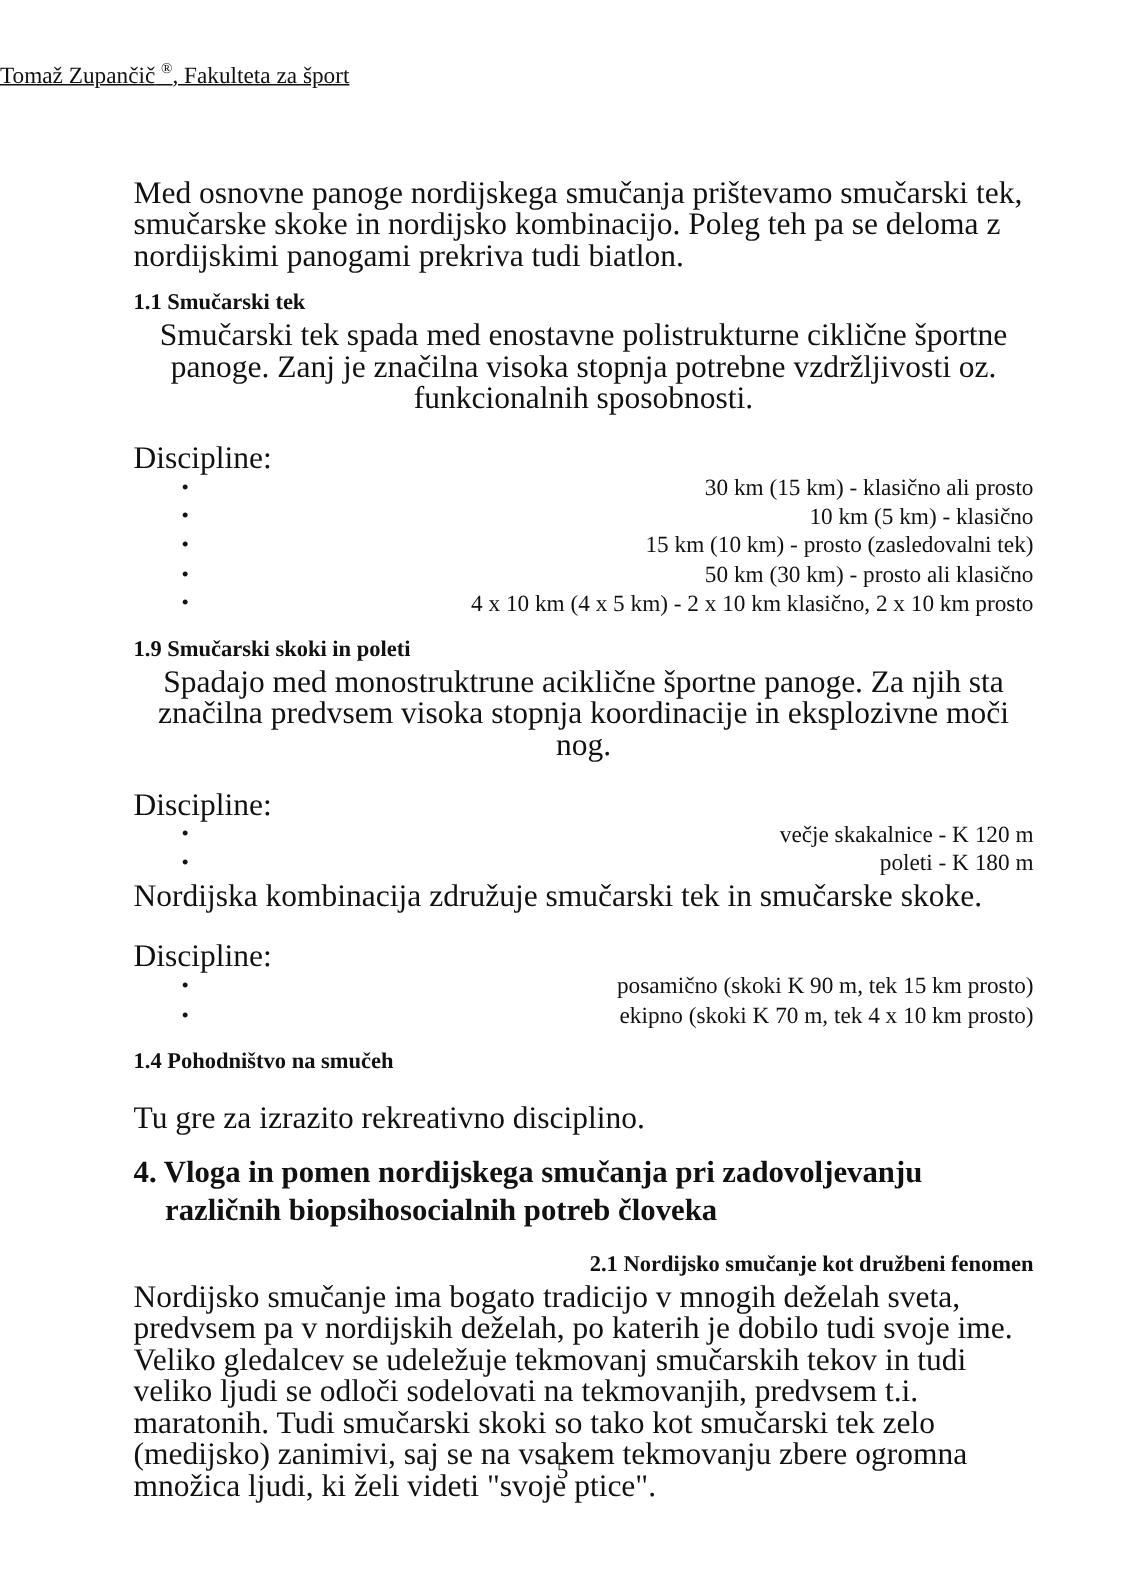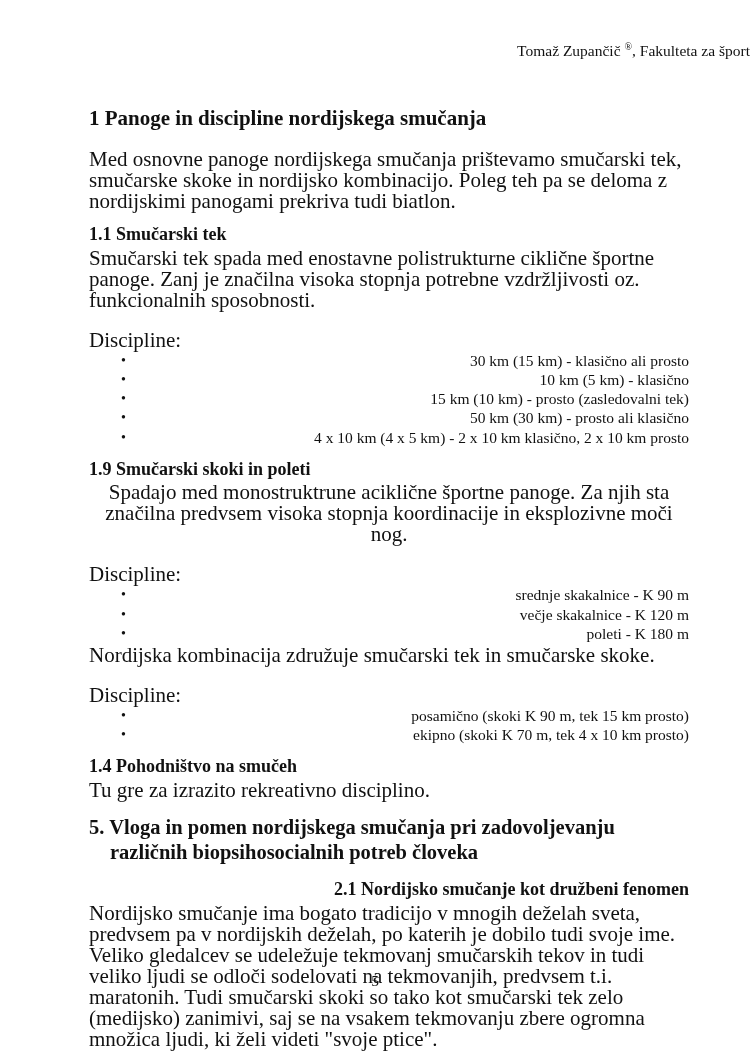--- a/index.html
+++ b/index.html
@@ -1,75 +1,73 @@
 <!DOCTYPE html>
 <html><head>
 <meta charset="utf-8">
 <style>
   html, body { margin:0; padding:0; background:#ffffff; }
   body { width:750px; height:1061px; position:relative; overflow:hidden;
          font-family:"Liberation Serif", serif; color:#111; }
   .page { position:absolute; left:0; top:0; width:750px; height:1061px; }
-  .header { position:absolute; top:42px; left:0; width:750px; text-align:right; font-size:15.5px; }
+  .header { position:absolute; top:42px; left:0; width:750px; text-align:left; font-size:15.5px;text-decoration:underline; }
   .header sup { font-size:10px; vertical-align:super; line-height:0; }
   .content { position:absolute; left:89px; top:100px; width:600px; }
   h1 { font-size:21px; font-weight:bold; margin:0; line-height:1.2; }
-  h2 { font-size:18px; font-weight:bold; margin:0; line-height:1.2; }
+  h2 { font-size:15px; font-weight:bold; margin:0; line-height:1.2; }
   p { font-size:21px; margin:0; line-height:21px; }
   ul { margin:0; padding-left:32px; list-style:none;text-align:right; }
   ul li { font-size:15.5px; line-height:19.2px; position:relative; padding-left:24px; }
   ul li::before { content:"\2022"; position:absolute; left:0; top:0; font-size:14px; }
   .h1-2 { padding-left:21px; text-indent:-21px; font-size:20.5px; line-height:25px; }
   .pagenum { position:absolute; top:972px; left:0; width:750px; text-align:center; font-size:15.5px; }
 </style>
 </head>
 <body>
 
 <div class="page">
 
   <div class="header">
     <span>Tomaž Zupančič</span>
     <sup>®</sup><span>, Fakulteta za šport</span>
   </div>
 
   <div class="content">
 
-    <h1 style="margin-top:6px;">1 Panoge in discipline nordijskega smučanja</h1>
     <p style="margin-top:18px;">Med osnovne panoge nordijskega smučanja prištevamo smučarski tek, smučarske skoke in nordijsko kombinacijo. Poleg teh pa se deloma z nordijskimi panogami prekriva tudi biatlon.</p>
 
     <h2 style="margin-top:12px;">1.1 Smučarski tek</h2>
-    <p style="margin-top:2px;">Smučarski tek spada med enostavne polistrukturne ciklične športne panoge. Zanj je značilna visoka stopnja potrebne vzdržljivosti oz. funkcionalnih sposobnosti.</p>
+    <p style="margin-top:2px;text-align:center;">Smučarski tek spada med enostavne polistrukturne ciklične športne panoge. Zanj je značilna visoka stopnja potrebne vzdržljivosti oz. funkcionalnih sposobnosti.</p>
     <p style="margin-top:19px;">Discipline:</p>
     <ul>
       <li>30 km (15 km) - klasično ali prosto</li>
       <li>10 km (5 km) - klasično</li>
       <li>15 km (10 km) - prosto (zasledovalni tek)</li>
       <li>50 km (30 km) - prosto ali klasično</li>
       <li>4 x 10 km (4 x 5 km) - 2 x 10 km klasično, 2 x 10 km prosto</li>
     </ul>
 
     <h2 style="margin-top:12px;">1.9 Smučarski skoki in poleti</h2>
     <p style="margin-top:2px;text-align:center;">Spadajo med monostruktrune aciklične športne panoge. Za njih sta značilna predvsem visoka stopnja koordinacije in eksplozivne moči nog.</p>
     <p style="margin-top:19px;">Discipline:</p>
     <ul>
-      <li>srednje skakalnice - K 90 m</li>
       <li>večje skakalnice - K 120 m</li>
       <li>poleti - K 180 m</li>
     </ul>
 
     <p style="margin-top:2px;">Nordijska kombinacija združuje smučarski tek in smučarske skoke.</p>
     <p style="margin-top:19px;">Discipline:</p>
     <ul>
       <li>posamično (skoki K 90 m, tek 15 km prosto)</li>
       <li>ekipno (skoki K 70 m, tek 4 x 10 km prosto)</li>
     </ul>
 
     <h2 style="margin-top:12px;">1.4 Pohodništvo na smučeh</h2>
-    <p style="margin-top:2px;">Tu gre za izrazito rekreativno disciplino.</p>
+    <p style="margin-top:18px;">Tu gre za izrazito rekreativno disciplino.</p>
 
-    <h1 class="h1-2" style="margin-top:14px;">5. Vloga in pomen nordijskega smučanja pri zadovoljevanju različnih biopsihosocialnih potreb človeka</h1>
+    <h1 class="h1-2" style="margin-top:14px;">4. Vloga in pomen nordijskega smučanja pri zadovoljevanju različnih biopsihosocialnih potreb človeka</h1>
 
     <h2 style="margin-top:14px;text-align:right;">2.1 Nordijsko smučanje kot družbeni fenomen</h2>
     <p style="margin-top:2px;">Nordijsko smučanje ima bogato tradicijo v mnogih deželah sveta, predvsem pa v nordijskih deželah, po katerih je dobilo tudi svoje ime. Veliko gledalcev se udeležuje tekmovanj smučarskih tekov in tudi veliko ljudi se odloči sodelovati na tekmovanjih, predvsem t.i. maratonih. Tudi smučarski skoki so tako kot smučarski tek zelo (medijsko) zanimivi, saj se na vsakem tekmovanju zbere ogromna množica ljudi, ki želi videti "svoje ptice".</p>
   </div>
 
   <div class="pagenum">5</div>
 </div>
 
 </body></html>

